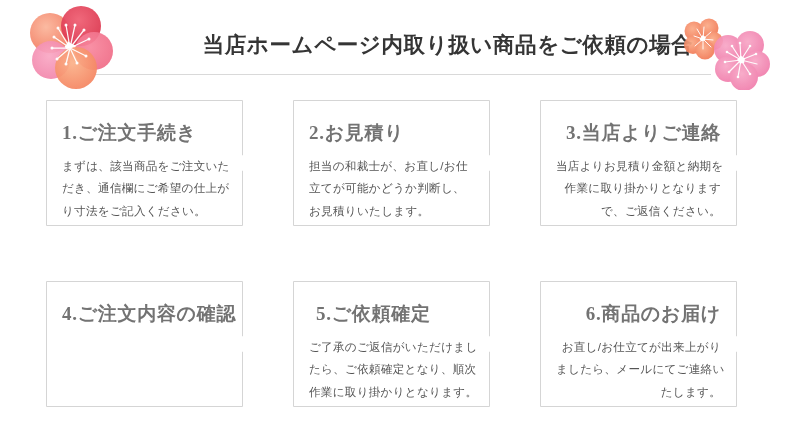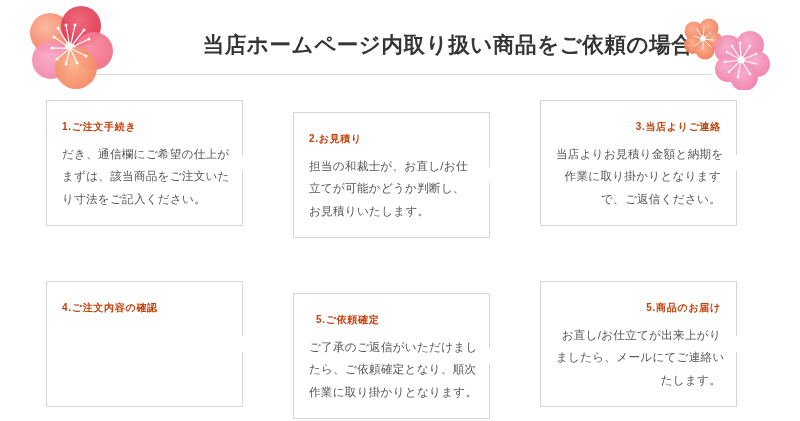--- a/index.html
+++ b/index.html
@@ -37,37 +37,38 @@
   }
   .step .frame{
     position:absolute;left:0;top:0;width:197px;height:126px;
   }
   .step .body{
     position:absolute;left:0;top:0;width:197px;height:126px;
     padding:20px 16px 0 16px;
     box-sizing:border-box;
   }
   .step-title{
-    font-size:10px;font-weight:bold;color:#c2410c;
+    font-size:19px;font-weight:bold;color:#737373;
     letter-spacing:0.7px;
     margin:0 0 9px 0;
     white-space:nowrap;
+    font-family:Liberation Serif, serif;
   }
   .step-title.indent{padding-left:7px;}
   .step-text{
     font-size:11.6px;color:#555555;
     line-height:1.92;
     letter-spacing:0.25px;
     margin:0;
   }
   .step-text span{display:block;white-space:nowrap;}
 
   
   .c1{left:46px;}
-  .c2{left:293px;margin-top:12px;}
+  .c2{left:293px;}
   .c3{left:540px;text-align:right;}
   .r1{top:100px;}
   .r2{top:281px;}
 </style>
 </head>
 <body>
 
 <div id="stage">
 
   <div class="header">
@@ -195,22 +196,22 @@
     </svg>
   </div>
 
   <div class="step c1 r1">
     <svg class="frame" viewBox="0 0 197 126" preserveAspectRatio="none">
       <path d="M0.5 0.5 H196.5 V55 L211 63 L196.5 71 V125.5 H0.5 Z" fill="none" stroke="#d5d5d5" stroke-width="1" vector-effect="non-scaling-stroke"></path>
     </svg>
     <div class="body">
       <div class="step-title">1.ご注文手続き</div>
       <div class="step-text">
+        <span>まずは、該当商品をご注文いた</span>
         <span>だき、通信欄にご希望の仕上が</span>
-        <span>まずは、該当商品をご注文いた</span>
         <span>り寸法をご記入ください。</span>
       </div>
     </div>
   </div>
 
   <div class="step c2 r1">
     <svg class="frame" viewBox="0 0 197 126" preserveAspectRatio="none">
       <path d="M0.5 0.5 H196.5 V55 L211 63 L196.5 71 V125.5 H0.5 Z" fill="none" stroke="#d5d5d5" stroke-width="1" vector-effect="non-scaling-stroke"></path>
     </svg>
     <div class="body">
@@ -258,21 +259,21 @@
         <span>作業に取り掛かりとなります。</span>
       </div>
     </div>
   </div>
 
   <div class="step c3 r2">
     <svg class="frame" viewBox="0 0 197 126" preserveAspectRatio="none">
       <path d="M0.5 0.5 H196.5 V55 L211 63 L196.5 71 V125.5 H0.5 Z" fill="none" stroke="#d5d5d5" stroke-width="1" vector-effect="non-scaling-stroke"></path>
     </svg>
     <div class="body">
-      <div class="step-title">5.商品のお届け</div>
+      <div class="step-title">6.商品のお届け</div>
       <div class="step-text">
         <span>お直し/お仕立てが出来上がり</span>
         <span>ましたら、メールにてご連絡い</span>
         <span>たします。</span>
       </div>
     </div>
   </div>
 
 </div>
 

